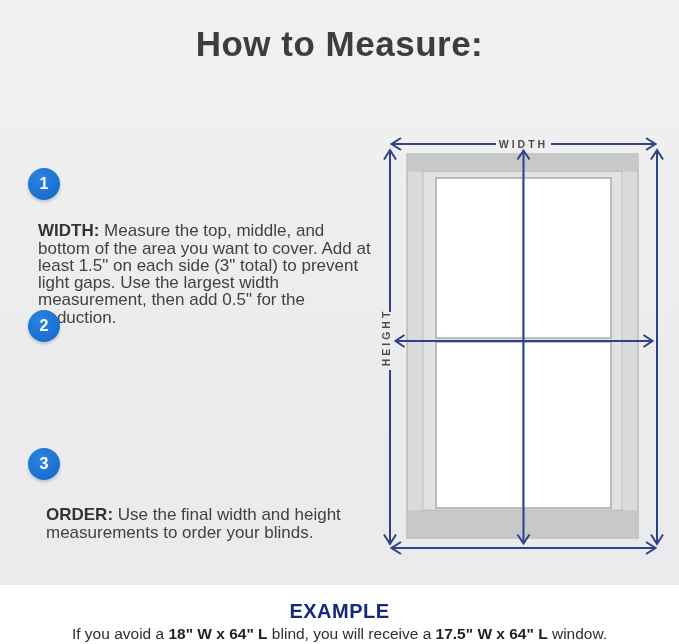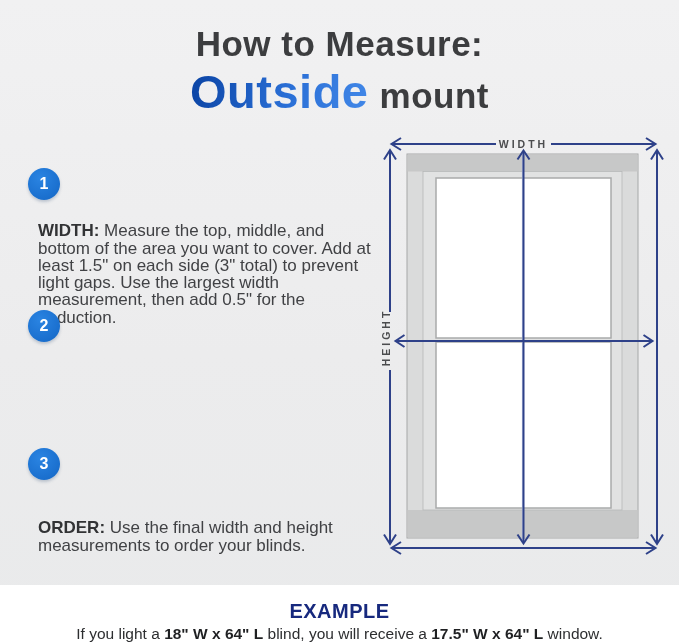--- a/index.html
+++ b/index.html
@@ -77,21 +77,21 @@
     position: absolute;
     left: 38px;
     width: 336px;
     font-size: 17px;
     line-height: 17.3px;
     color: #414245;
     white-space: pre-line;
   }
   #text-1 { top: 205px; }
   #text-2 { top: 347px; }
-  #text-3 { top: 502px; }
+  #text-3 { top: 489px; margin-left: 8px; }
   .step-label { font-weight: 700; color: #323335; }
 
   
   .diagram {
     position: absolute;
     left: 372px;
     top: 130px;
     width: 300px;
     height: 460px;
   }
@@ -127,24 +127,20 @@
   }
   .example-line b { font-weight: 700; color: #1f2022; }
 </style>
 </head>
 <body>
 
 <div class="canvas">
 
   <div class="title-block">
     <div class="title-line1">How to Measure:</div>
-    <div class="title-line2">
-      <span class="title-highlight">Outside</span>
-      <span class="title-rest">mount</span>
-    </div>
   </div>
 
   <div class="step-badge" id="badge-1">
     <span>1</span>
   </div>
   <div class="step-text" id="text-1">
     <span class="step-label">WIDTH:</span><span> Measure the top, middle, and
 bottom of the area you want to cover. Add at
 least 1.5" on each side (3" total) to prevent
 light gaps. Use the largest width
@@ -217,17 +213,17 @@
       </g>
     </g>
 
     <text x="151.5" y="17.8" text-anchor="middle">WIDTH</text>
     <text x="21.5" y="211" text-anchor="middle" transform="rotate(-90 18 211)">HEIGHT</text>
   </svg>
 
   <div class="example-strip">
     <div class="example-heading">EXAMPLE</div>
     <div class="example-line">
-      <span>If you light a </span><b>18" W x 64" L</b><span> blind, you will receive a </span><b>17.5" W x 64" L</b><span> window.</span>
+      <span>If you avoid a </span><b>18" W x 64" L</b><span> blind, you will receive a </span><b>17.5" W x 64" L</b><span> window.</span>
     </div>
   </div>
 
 </div>
 
 </body></html>

